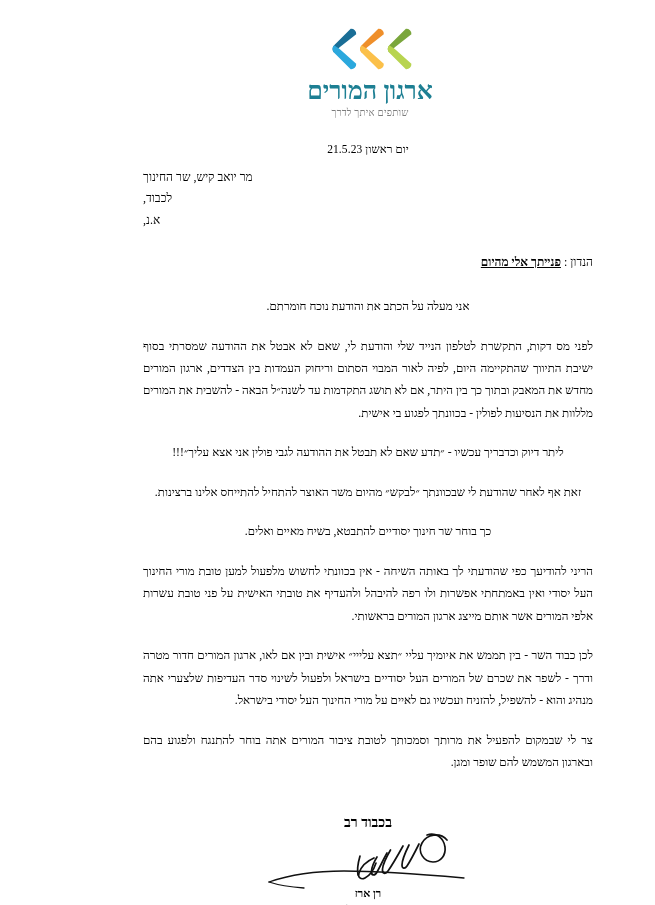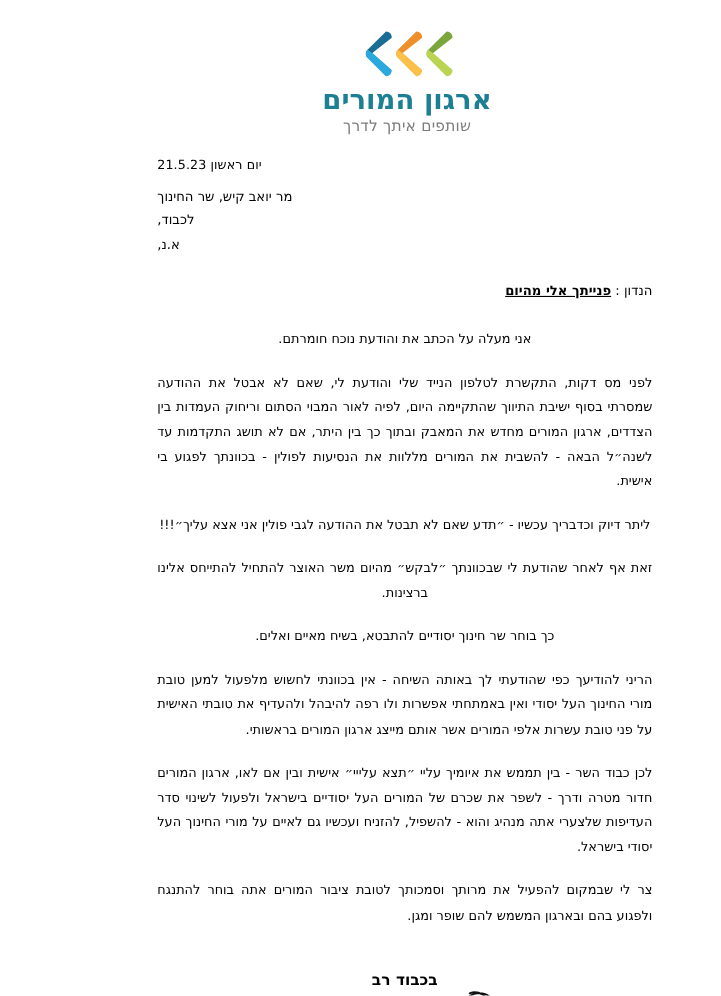--- a/index.html
+++ b/index.html
@@ -16,20 +16,21 @@
     overflow: hidden;
     position: relative;
   }
 
   .page {
     width: 570px;
     height: 905px;
     position: relative;
     background: #fff;
     box-sizing: border-box;
+    font-family: Liberation Serif, serif;
   }
 
   
   .letterhead {
     width: 100%;
     padding-top: 26px;
     display: flex;
     flex-direction: column;
     align-items: center;
   }
@@ -42,38 +43,38 @@
     margin-top: 6px;
     font-size: 25px;
     font-weight: bold;
     color: #1d7f93;
     letter-spacing: 0px;
     line-height: 1.05;
     direction: rtl;
   }
   .logo-tagline {
     margin-top: 3px;
-    font-size: 14px;
+    font-size: 10px;
     color: #7d7d7d;
     direction: rtl;
     letter-spacing: 0.2px;
   }
 
   
   .content {
     position: absolute;
     top: 143px;
     right: 62px;
     left: 58px;
     direction: rtl;
   }
 
   .date-line {
     font-size: 11.5px;
-    text-align: left;
+    text-align: center;
     direction: rtl;
     unicode-bidi: plaintext;
     margin: 0 0 12px 0;
     letter-spacing: 0.1px;
   }
 
   .addressee {
     text-align: left;
     font-size: 12px;
     line-height: 1.78;

